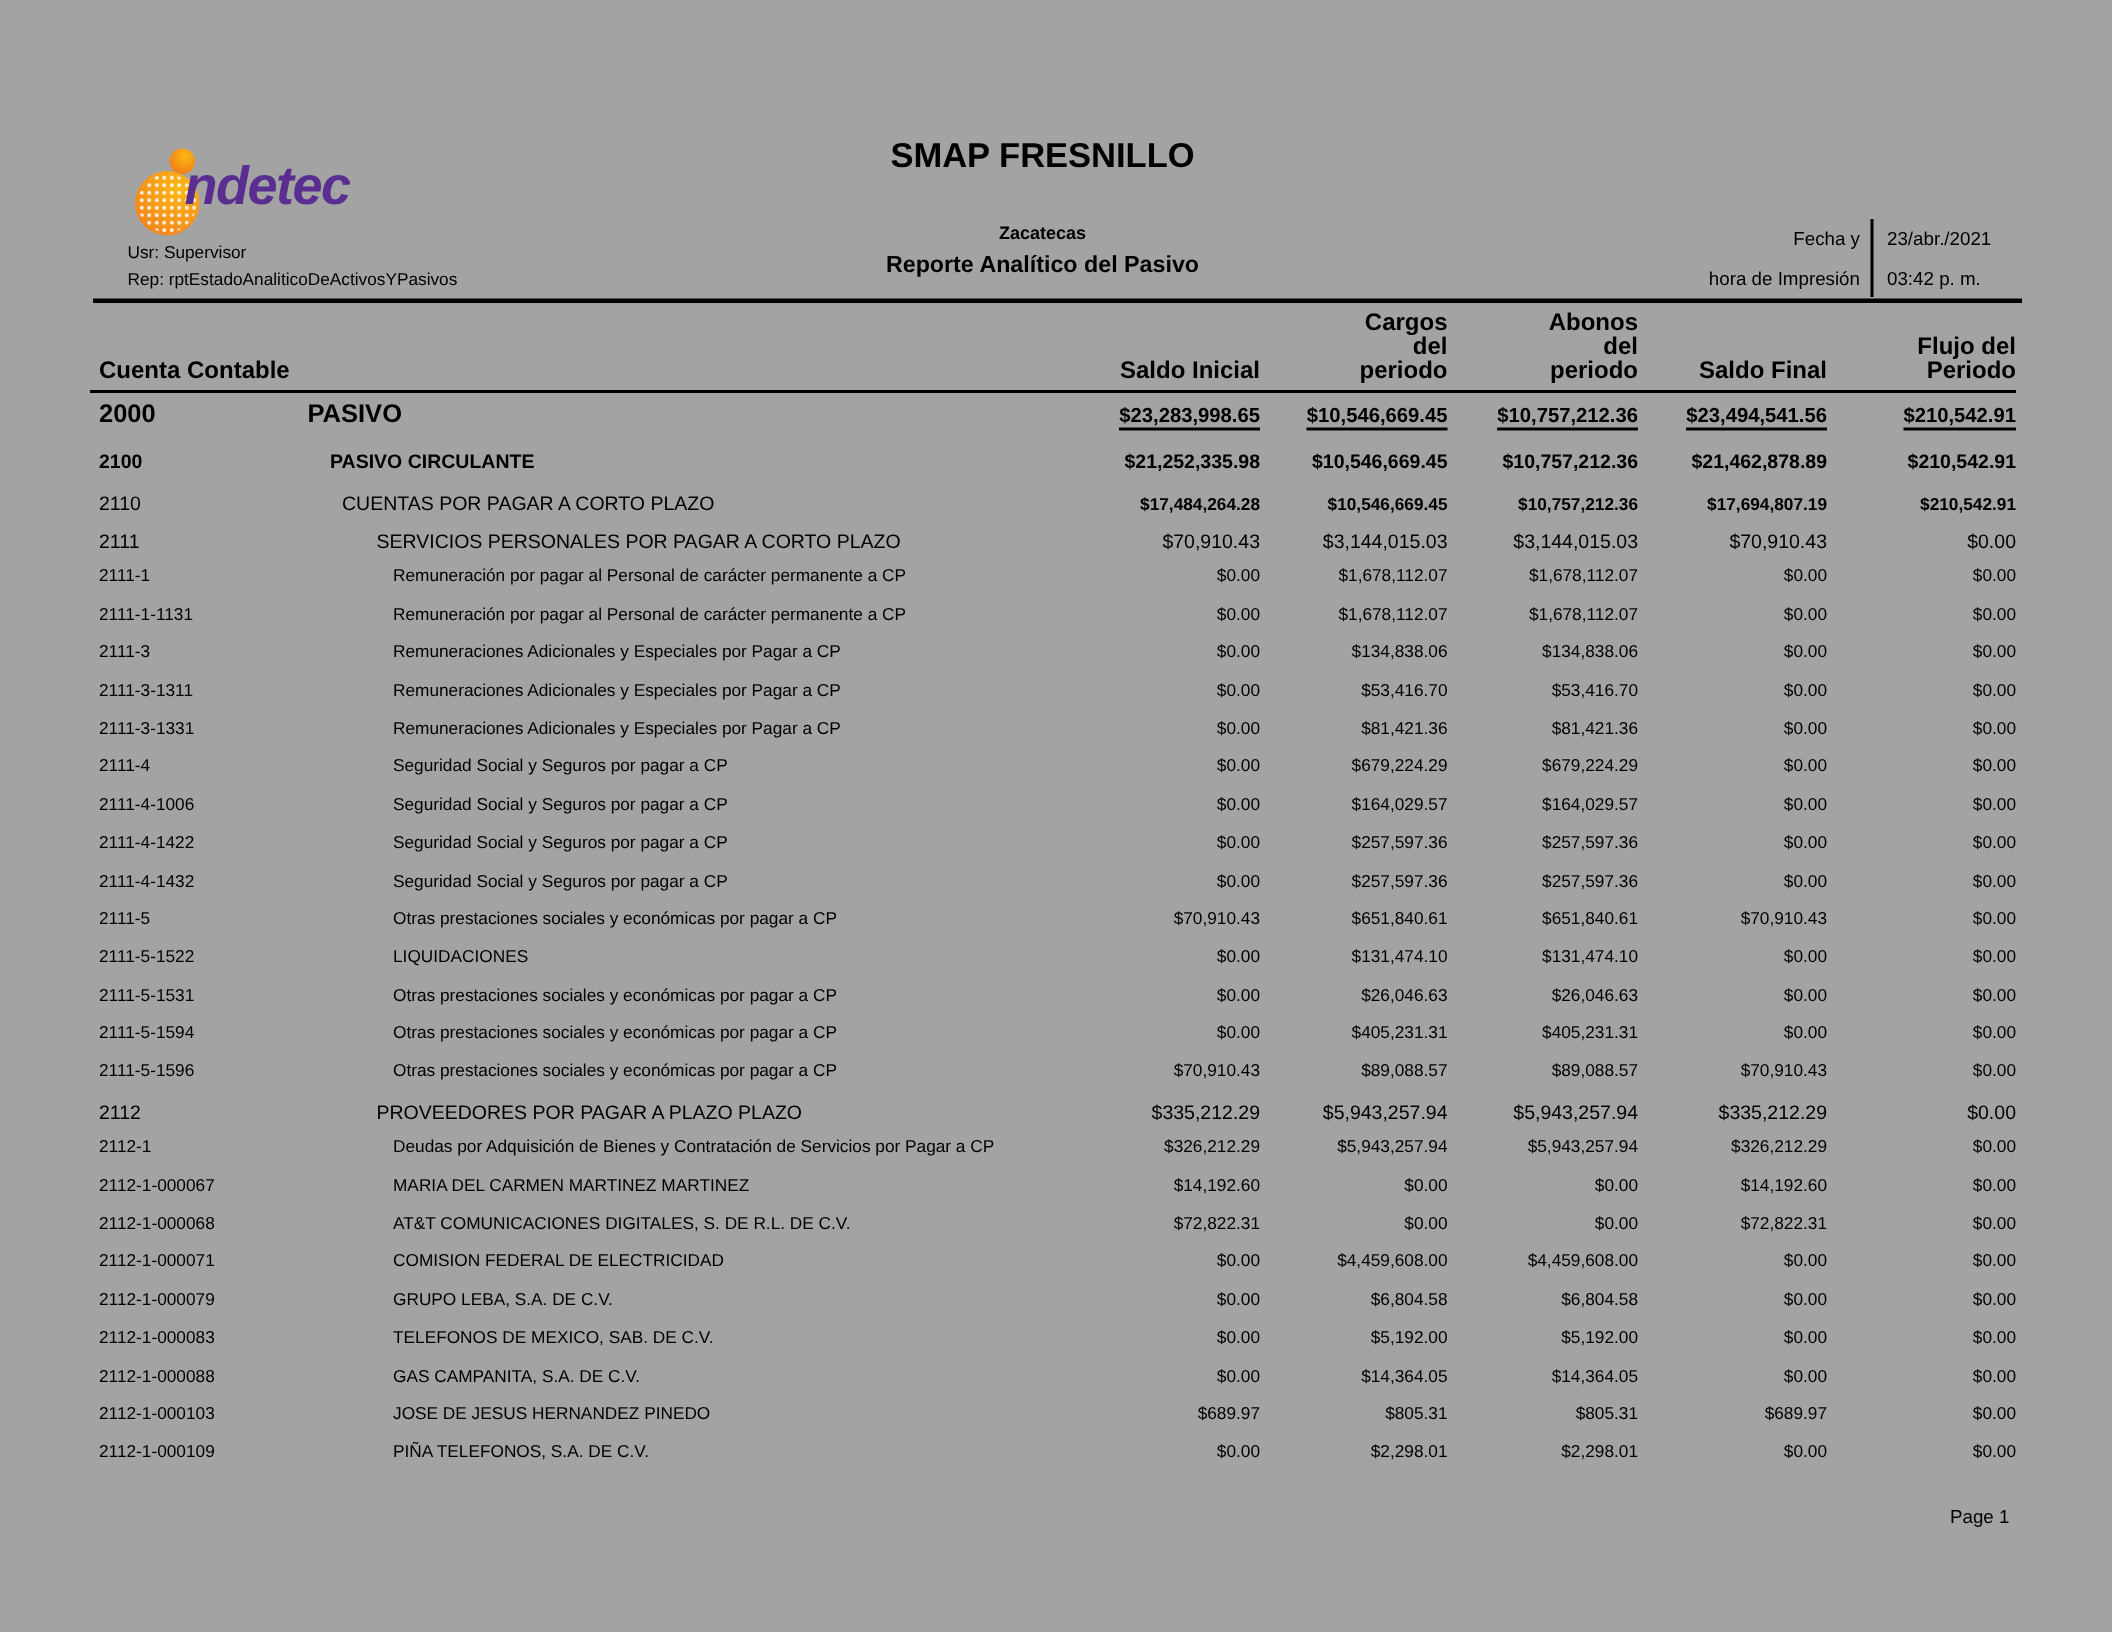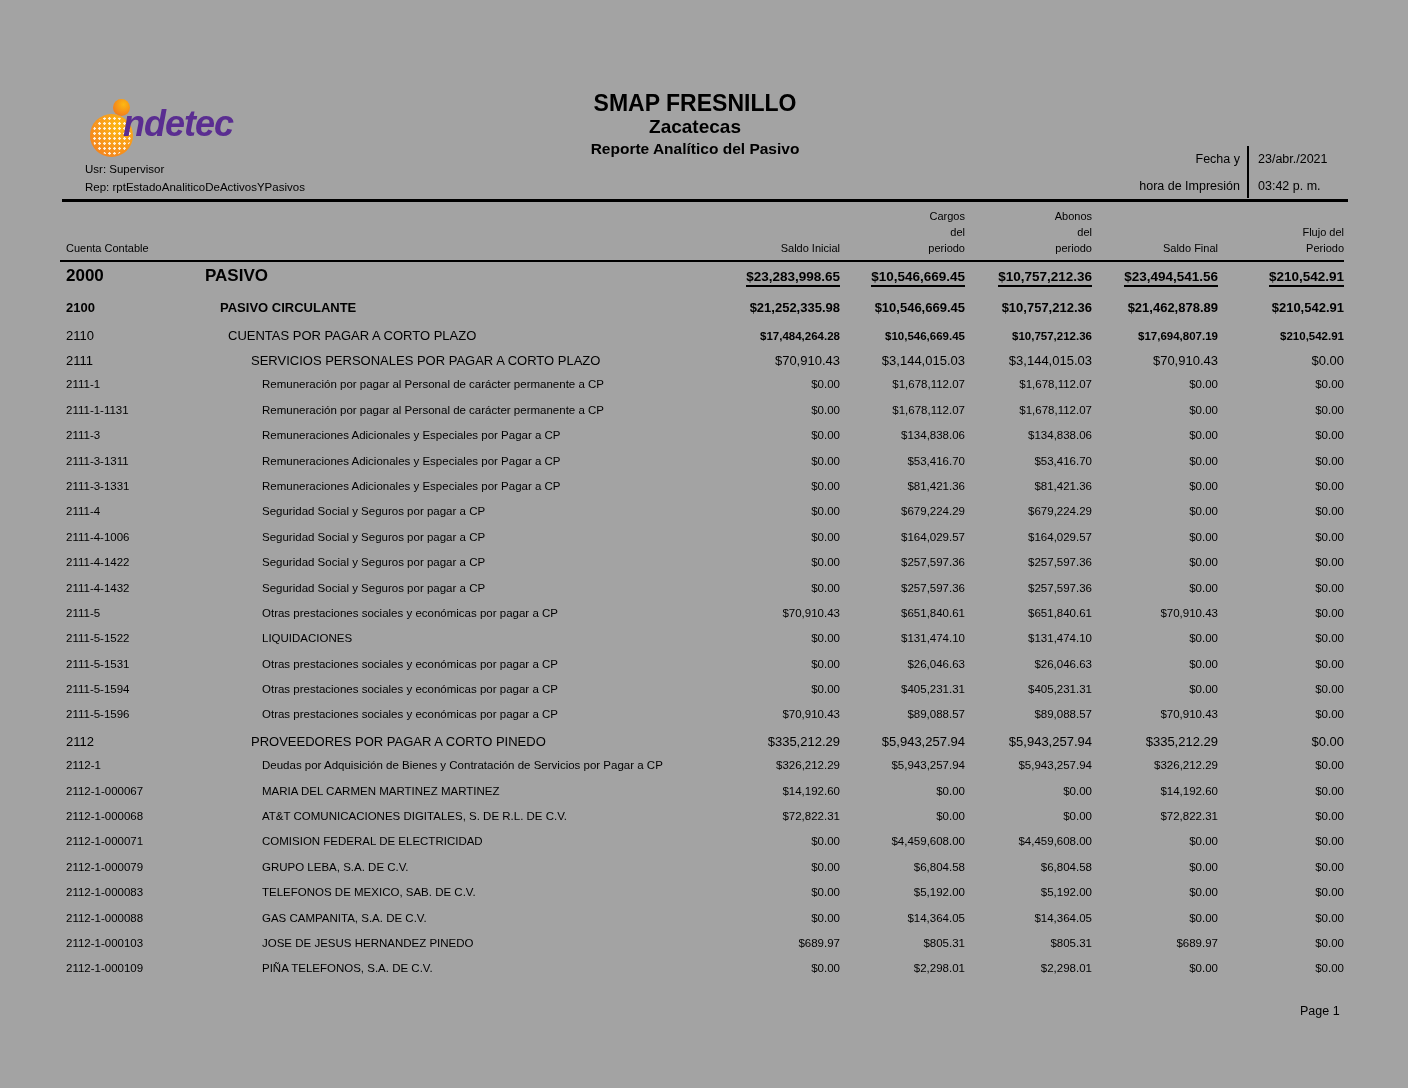--- a/index.html
+++ b/index.html
@@ -17,38 +17,38 @@
         background:radial-gradient(circle at 62% 32%, #FDB813 0%, #F1771D 85%);}
   .logo-text{position:absolute;left:33px;top:6px;font-size:36px;font-weight:bold;font-style:italic;
         letter-spacing:-1px;color:#5A2D91;line-height:40px;}
   .meta-line{position:absolute;left:85px;font-size:11.5px;line-height:13px;}
   .usr-line{top:163px;}
   .rep-line{top:181px;}
 
   
   .center-head{position:absolute;left:400px;top:90px;width:590px;text-align:center;font-weight:bold;}
   .h-entity{font-size:23px;line-height:26px;}
-  .h-state{font-size:19px;line-height:22px;}
+  .h-state{font-size:12px;line-height:22px;margin-top:28px;}
   .h-report{font-size:15.5px;line-height:22px;}
   .h-period{font-size:15px;line-height:22px;}
 
   
   .print-info{position:absolute;left:1124px;top:146px;display:flex;align-items:stretch;}
   .pi-labels{width:116px;text-align:right;font-size:12.5px;line-height:27px;}
   .pi-bar{width:0;border-left:2px solid #000;margin-left:7px;height:52px;}
   .pi-values{padding-left:9px;font-size:12.5px;line-height:27px;}
 
   
   .top-rule{position:absolute;left:62px;top:199px;width:1286px;height:2.5px;background:#000;}
 
   
   .col-head{position:absolute;left:60px;top:202px;width:1284px;height:60px;box-sizing:border-box;
         display:grid;grid-template-columns:145px 520px 115px 125px 127px 126px 126px;
         align-items:end;border-bottom:2.5px solid #000;padding-bottom:4px;}
-  .ch{font-weight:normal;font-size:11px;line-height:16px;text-align:right;white-space:pre-line;}
+  .ch{font-weight:bold;font-size:16px;line-height:16px;text-align:right;white-space:pre-line;}
   .ch-account{grid-column:1/3;text-align:left;padding-left:6px;}
 
   
   .rows{position:absolute;left:60px;top:266px;width:1284px;}
   .row{display:grid;grid-template-columns:145px 520px 115px 125px 127px 126px 126px;
        align-items:baseline;}
   .code{padding-left:6px;}
   .val{text-align:right;}
   .lv1{height:34px;}
   .lv2{height:28px;}
@@ -275,21 +275,21 @@
     <div class="code">2111-5-1596</div>
     <div class="desc">Otras prestaciones sociales y económicas por pagar a CP</div>
     <div class="val"><span>$70,910.43</span></div>
     <div class="val"><span>$89,088.57</span></div>
     <div class="val"><span>$89,088.57</span></div>
     <div class="val"><span>$70,910.43</span></div>
     <div class="val"><span>$0.00</span></div>
   </div>
       <div class="row lv4">
     <div class="code">2112</div>
-    <div class="desc">PROVEEDORES POR PAGAR A CORTO PINEDO</div>
+    <div class="desc">PROVEEDORES POR PAGAR A PLAZO PLAZO</div>
     <div class="val"><span>$335,212.29</span></div>
     <div class="val"><span>$5,943,257.94</span></div>
     <div class="val"><span>$5,943,257.94</span></div>
     <div class="val"><span>$335,212.29</span></div>
     <div class="val"><span>$0.00</span></div>
   </div>
       <div class="row lv5">
     <div class="code">2112-1</div>
     <div class="desc">Deudas por Adquisición de Bienes y Contratación de Servicios por Pagar a CP</div>
     <div class="val"><span>$326,212.29</span></div>

